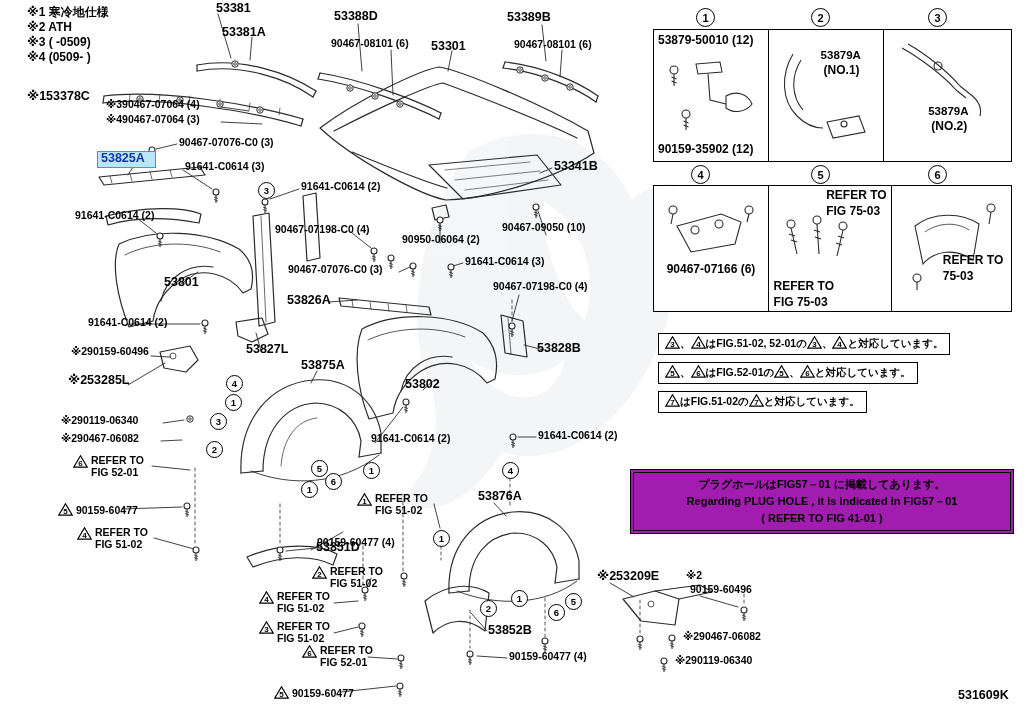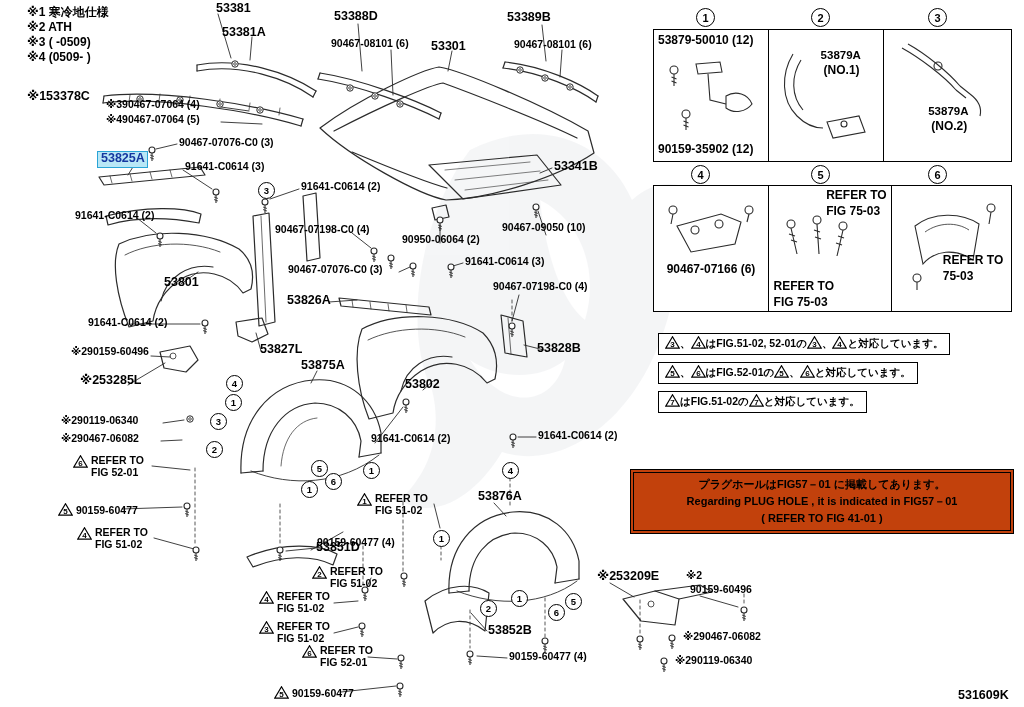--- a/index.html
+++ b/index.html
@@ -3,37 +3,37 @@
 <meta charset="utf-8">
 <style>
   html,body{margin:0;padding:0}
   body{width:1024px;height:707px;position:relative;background:#fff;
        font-family:"Liberation Sans","DejaVu Sans",sans-serif;color:#000;overflow:hidden}
   #art{position:absolute;left:0;top:0;z-index:0}
   #label-layer{position:absolute;left:0;top:0;width:1024px;height:707px;z-index:2;pointer-events:none}
   .lbl{position:absolute;white-space:nowrap;font-weight:bold;line-height:1.1;pointer-events:auto}
   .lg{font-size:12.5px}
   .sm{font-size:10.5px}
-  .hl{padding:0 2px 1px 3px}
+  .hl{padding:0 10px 1px 3px}
   .refer{display:flex;align-items:flex-start;gap:3px}
   .circle-num{position:absolute;width:15px;height:15px;border:1.4px solid #000;border-radius:50%;
       font-size:9.5px;font-weight:bold;display:flex;align-items:center;justify-content:center;background:#fff;z-index:2}
   .circle-hdr{position:absolute;width:17px;height:17px;border:1.5px solid #000;border-radius:50%;
       font-size:11px;font-weight:bold;display:flex;align-items:center;justify-content:center;background:#fff;z-index:3}
   .box-row{position:absolute;display:flex;z-index:1}
   .box{position:relative;border:1.4px solid #000;background:#fff}
   .box + .box{margin-left:-1.4px}
   .bx-txt{position:absolute;font-size:12px;font-weight:bold;line-height:1.3;white-space:nowrap}
   .bx-part{font-size:11.5px}
   .bx-art{position:absolute}
   #legend{position:absolute;left:27px;top:5px;font-size:12px;font-weight:bold;line-height:15px;z-index:2}
   #notes-container{position:absolute;left:658px;top:333px;z-index:2}
   .note-box{border:1.3px solid #000;padding:2px 6px 3px 6px;margin-bottom:7px;font-size:10.5px;
       font-weight:bold;white-space:nowrap;width:fit-content;background:#fff}
-  #plug-outer{position:absolute;left:630px;top:469px;width:378px;border:1.2px solid #000;padding:2px;background:#c2410c;z-index:2}
+  #plug-outer{position:absolute;left:630px;top:469px;width:378px;border:1.2px solid #000;padding:2px;background:#a21caf;z-index:2}
   #plug-inner{border:1.2px solid #000;text-align:center;font-size:11px;font-weight:bold;line-height:1.55;padding:3px 2px}
   #figure-id{position:absolute;left:958px;top:688px;font-size:12.5px;font-weight:bold;z-index:2}
   .tri-svg{vertical-align:-2px}
 </style>
 </head>
 <body>
 
 <svg id="art" width="1024" height="707" viewBox="0 0 1024 707">
   <defs>
     <g id="bolt">
@@ -280,41 +280,41 @@
 <div id="label-layer">
     <div class="lbl lg" style="left: 216px; top: 2px; text-align: center;">53381</div>
     <div class="lbl lg" style="left: 222px; top: 26px;">53381A</div>
     <div class="lbl lg" style="left: 322px; top: 10px; margin-left: 12px;">53388D</div>
     <div class="lbl sm" style="left: 331px; top: 38px;">90467-08101 (6)</div>
     <div class="lbl lg" style="left: 431px; top: 40px;">53301</div>
     <div class="lbl lg" style="left: 507px; top: 11px;">53389B</div>
     <div class="lbl sm" style="left: 514px; top: 39px;">90467-08101 (6)</div>
     <div class="lbl lg" style="left: 27px; top: 90px;">※153378C</div>
     <div class="lbl sm" style="left: 106px; top: 99px;">※390467-07064 (4)</div>
-    <div class="lbl sm" style="left: 106px; top: 114px;">※490467-07064 (5)</div>
+    <div class="lbl sm" style="left: 106px; top: 114px;">※490467-07064 (3)</div>
     <div class="lbl sm" style="left: 179px; top: 137px;">90467-07076-C0 (3)</div>
     <div class="lbl lg hl" style="left: 97px; top: 151px; background: rgb(185, 231, 246); border: 1.5px solid rgb(42, 164, 214); color: rgb(21, 55, 159);">53825A</div>
     <div class="lbl sm" style="left: 185px; top: 161px;">91641-C0614 (3)</div>
     <div class="lbl sm" style="left: 301px; top: 181px;">91641-C0614 (2)</div>
     <div class="lbl sm" style="left: 75px; top: 210px;">91641-C0614 (2)</div>
     <div class="lbl lg" style="left: 554px; top: 160px;">53341B</div>
     <div class="lbl sm" style="left: 275px; top: 224px;">90467-07198-C0 (4)</div>
     <div class="lbl sm" style="left: 402px; top: 234px;">90950-06064 (2)</div>
     <div class="lbl sm" style="left: 502px; top: 222px;">90467-09050 (10)</div>
     <div class="lbl lg" style="left: 164px; top: 276px;">53801</div>
     <div class="lbl sm" style="left: 288px; top: 264px;">90467-07076-C0 (3)</div>
     <div class="lbl sm" style="left: 465px; top: 256px;">91641-C0614 (3)</div>
     <div class="lbl lg" style="left: 287px; top: 294px;">53826A</div>
     <div class="lbl sm" style="left: 493px; top: 281px;">90467-07198-C0 (4)</div>
     <div class="lbl sm" style="left: 88px; top: 317px;">91641-C0614 (2)</div>
     <div class="lbl lg" style="left: 537px; top: 342px;">53828B</div>
     <div class="lbl sm" style="left: 71px; top: 346px;">※290159-60496</div>
-    <div class="lbl lg" style="left: 260px; top: 343px;">53827L</div>
+    <div class="lbl lg" style="left: 246px; top: 343px;">53827L</div>
     <div class="lbl lg" style="left: 301px; top: 359px;">53875A</div>
-    <div class="lbl lg" style="left: 68px; top: 374px; margin-left: 12px;">※253285L</div>
+    <div class="lbl lg" style="left: 68px; top: 374px;">※253285L</div>
     <div class="lbl lg" style="left: 405px; top: 378px;">53802</div>
     <div class="lbl sm" style="left: 61px; top: 415px;">※290119-06340</div>
     <div class="lbl sm" style="left: 61px; top: 433px;">※290467-06082</div>
     <div class="lbl refer sm" style="left: 73px; top: 455px;">
       <svg class="tri-svg" width="15" height="13" viewBox="0 0 15 13">
         <polygon points="7.5,0.8 14.3,12.2 0.7,12.2" fill="#fff" stroke="#000" stroke-width="1.2"></polygon>
         <text x="7.5" y="10.8" text-anchor="middle" font-size="8" font-weight="bold">6</text>
       </svg>
       <span>REFER TO<br>FIG 52-01</span>
     </div>

